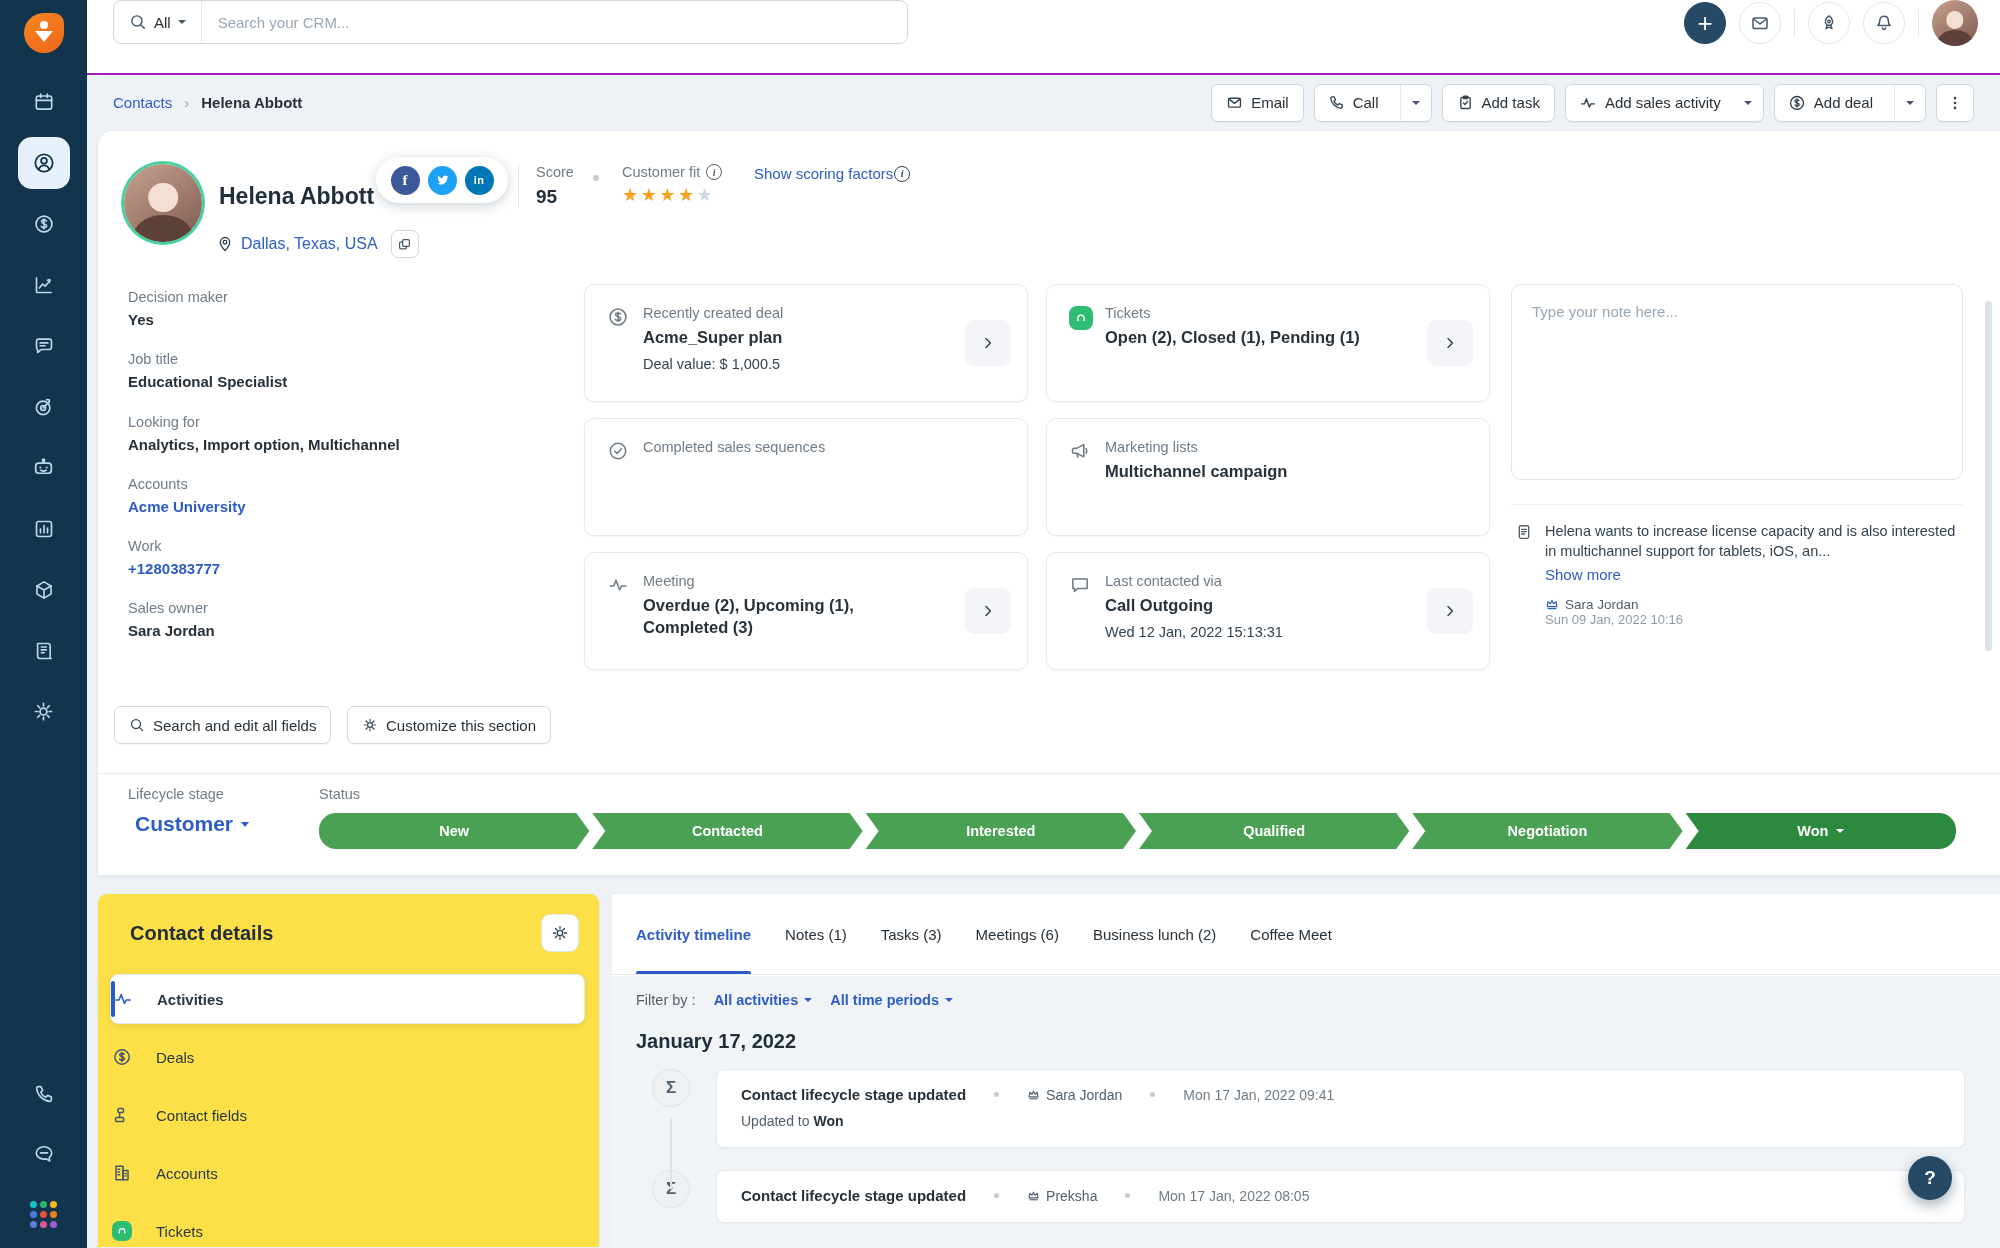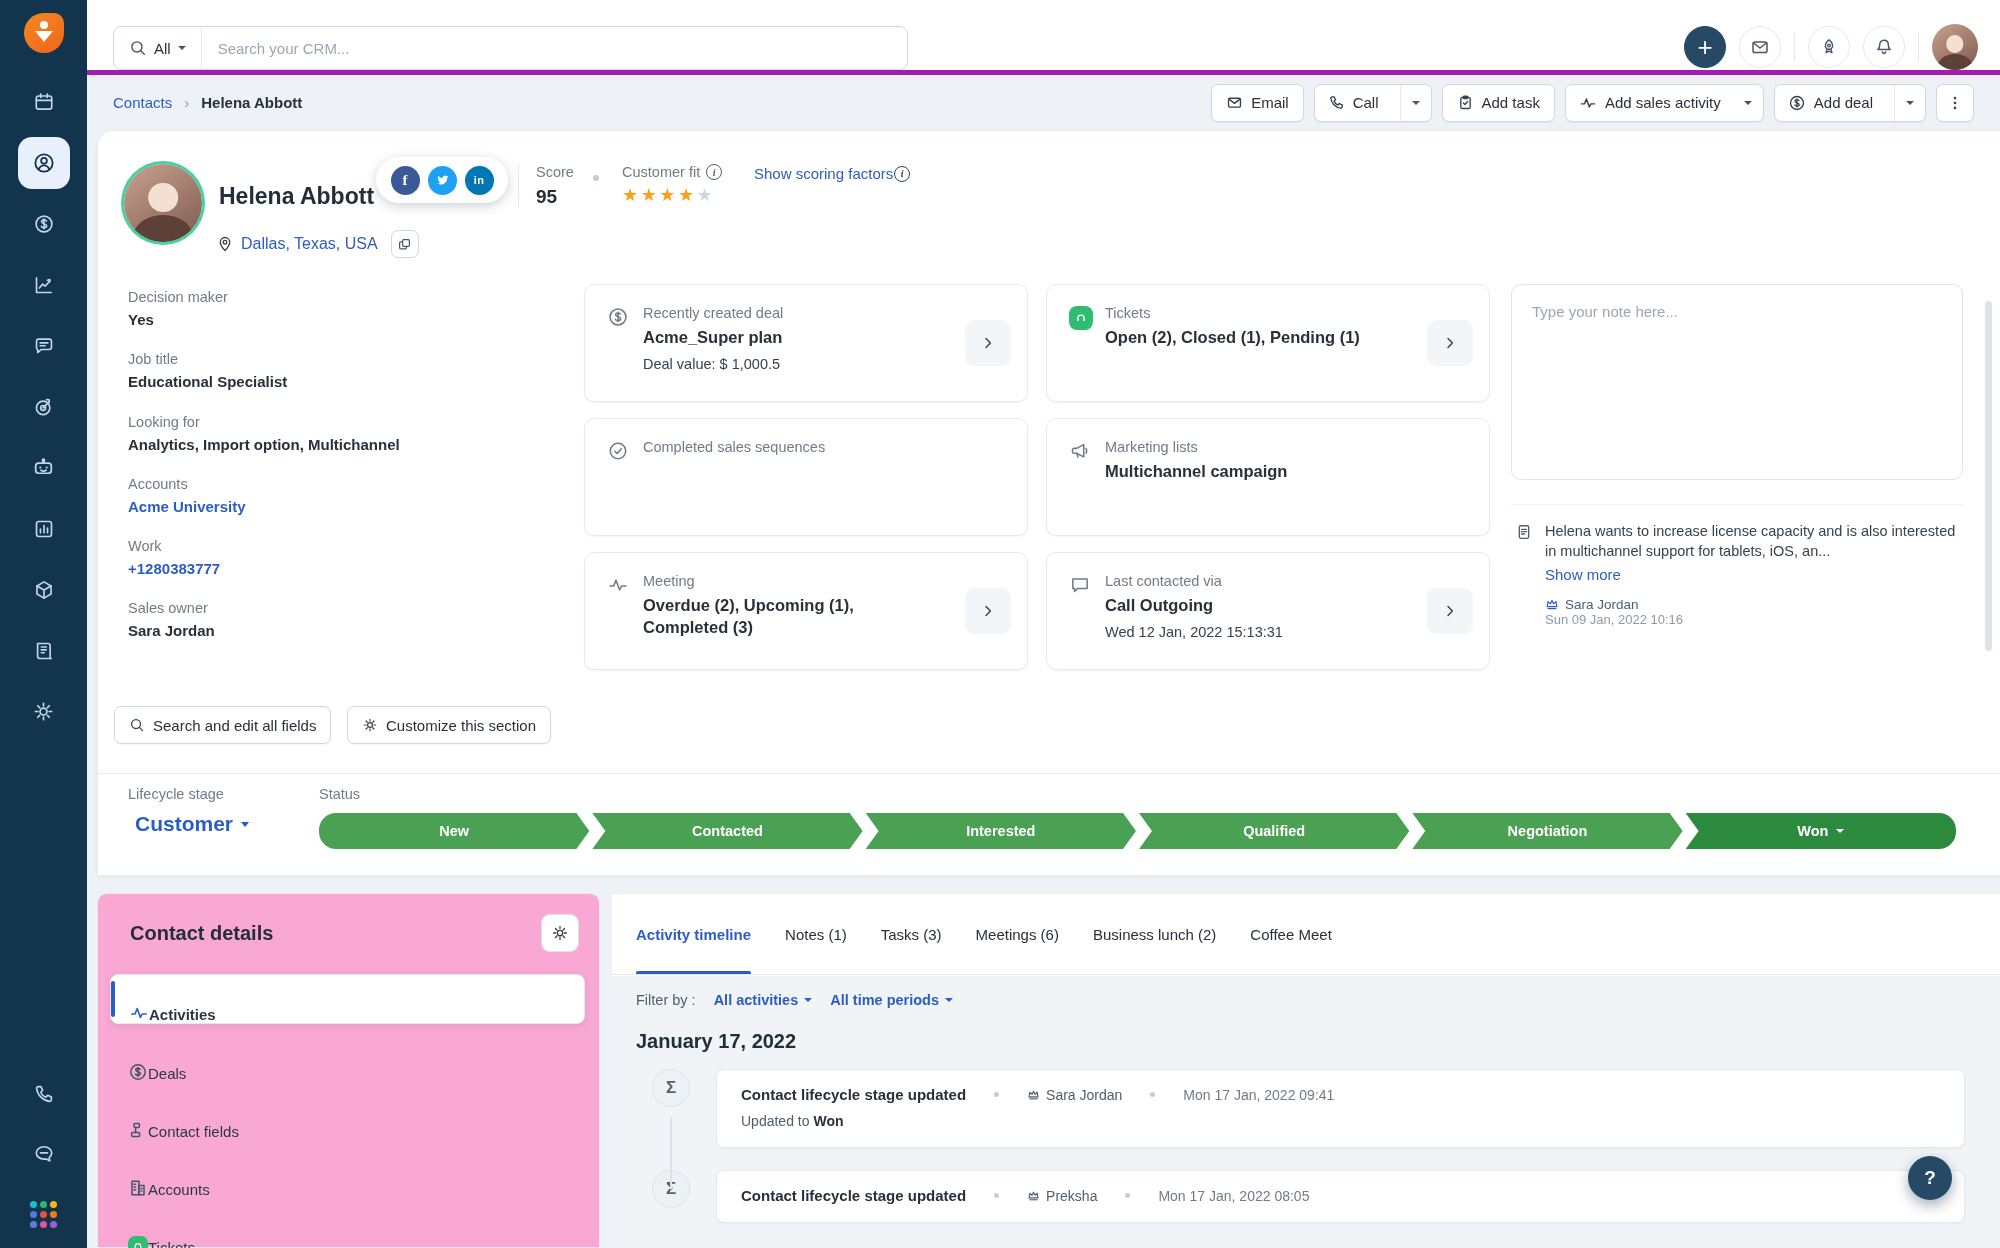--- a/index.html
+++ b/index.html
@@ -21,21 +21,21 @@
   .snav-item { width:61px; height:61px; display:flex; align-items:center; justify-content:center; color:#bfd7ea; cursor:pointer; position:relative; }
   .snav-item.active::before { content:""; position:absolute; width:52px; height:52px; border-radius:14px; background:#e8f1fb; }
   .snav-item.active { color:#12344d; }
   .snav-item svg { position:relative; }
   .sidebar-bottom { position:absolute; bottom:4px; left:0; width:87px; display:flex; flex-direction:column; align-items:center; }
   .sidebar-bottom .snav-item { height:60px; }
   .apps-grid { display:grid; grid-template-columns:repeat(3,7px); grid-auto-rows:7px; gap:3px; }
   .apps-grid i { border-radius:50%; }
 
   
-  .topbar { position:absolute; left:87px; top:0; right:0; height:75px; background:#fff; border-bottom:5px solid #a21caf; display:flex; align-items:flex-end; z-index:40; }
+  .topbar { position:absolute; left:87px; top:0; right:0; height:75px; background:#fff; border-bottom:2px solid #a21caf; display:flex; align-items:flex-start; z-index:40; }
   .search-box { margin-left:26px; width:795px; height:44px; border:1px solid #cfd7df; border-radius:8px; background:#fff; display:flex; align-items:center; }
   .search-scope { display:flex; align-items:center; gap:7px; padding:0 15px; height:100%; border-right:1px solid #e6eaf0; color:#27313a; font-size:15px; cursor:pointer; }
   .caret { display:inline-block; width:0; height:0; border-left:4.5px solid transparent; border-right:4.5px solid transparent; border-top:5px solid currentColor; }
   .caret.sm { border-left-width:4px; border-right-width:4px; border-top-width:4.5px; }
   .search-input { flex:1; border:none; outline:none; font:15px "Liberation Sans",sans-serif; padding:0 16px; color:#33434f; background:transparent; }
   .search-input::placeholder { color:#9aa7b3; }
   .topbar-right { margin-left:auto; display:flex; align-items:center; gap:13px; margin-right:22px; }
   .tb-btn { width:42px; height:42px; border-radius:50%; border:1px solid #e3e8ee; background:#fff; display:flex; align-items:center; justify-content:center; color:#47576b; cursor:pointer; }
   .tb-plus { background:#264966; border-color:#264966; color:#fff; font-size:26px; font-weight:400; line-height:1; }
   .tb-divider { width:1px; height:28px; background:#e3e8ee; }
@@ -121,25 +121,25 @@
   
   .lc-label { left:30px; top:655px; font-size:14.5px; color:#6f7c87; }
   .lc-value { left:37px; top:681px; font-size:21px; font-weight:700; color:#2c5cc5; display:flex; align-items:center; gap:8px; cursor:pointer; }
   .st-label { left:221px; top:655px; font-size:14.5px; color:#6f7c87; }
   .pipeline { left:221px; top:682px; width:1637px; height:36px; display:flex; }
   .stage { flex:1; margin-right:3px; background:#4ba153; color:#fff; font-size:14.5px; font-weight:600; display:flex; align-items:center; justify-content:center; gap:8px; clip-path:polygon(0 0, calc(100% - 13px) 0, 100% 50%, calc(100% - 13px) 100%, 0 100%, 13px 50%); cursor:pointer; }
   .stage.first { border-radius:17px 0 0 17px; clip-path:polygon(0 0, calc(100% - 13px) 0, 100% 50%, calc(100% - 13px) 100%, 0 100%); }
   .stage.last { margin-right:0; background:#2b8a3e; border-radius:0 17px 17px 0; clip-path:polygon(0 0, 100% 0, 100% 100%, 0 100%, 13px 50%); }
 
   
-  .left-panel { position:absolute; left:97px; top:893px; width:503px; bottom:0; background:#f9a8d4; border:1px solid #e8ecf1; border-radius:10px 10px 0 0; z-index:5; }
+  .left-panel { position:absolute; left:97px; top:893px; width:503px; bottom:0; background:#fde047; border:1px solid #e8ecf1; border-radius:10px 10px 0 0; z-index:5; }
   .lp-title { position:absolute; left:32px; top:28px; font-size:20px; font-weight:700; color:#222e3a; }
   .lp-gear { position:absolute; right:20px; top:20px; width:38px; height:38px; border:1px solid #dfe4ea; border-radius:9px; background:#fff; color:#33434f; display:flex; align-items:center; justify-content:center; cursor:pointer; }
   .lp-items { position:absolute; left:0; right:0; top:80px; }
-  .lp-item { height:50px; margin:0 14px 8px 12px; display:flex; align-items:flex-end; gap:0; padding-left:18px; font-size:15px; color:#2a3844; border-radius:8px; cursor:pointer; position:relative; }
+  .lp-item { height:50px; margin:0 14px 8px 12px; display:flex; align-items:center; gap:24px; padding-left:2px; font-size:15px; color:#2a3844; border-radius:8px; cursor:pointer; position:relative; }
   .lp-item .lp-icon { color:#44546a; width:20px; }
   .lp-item.active { background:#fff; border:1px solid #e4e9ef; box-shadow:0 2px 6px rgba(24,50,71,.1); font-weight:600; }
   .lp-item.active::before { content:""; position:absolute; left:0; top:6px; bottom:6px; width:4px; border-radius:4px; background:#2c5cc5; }
   .lp-item.active .lp-icon { color:#2c5cc5; }
 
   .right-panel { position:absolute; left:612px; top:893px; right:0; bottom:0; background:#fff; border-top:1px solid #e8ecf1; z-index:5; }
   .tabs { height:81px; display:flex; align-items:center; gap:34px; padding:0 24px; border-bottom:1px solid #e5e9ee; background:#fff; }
   .tab { font-size:15px; color:#27313a; cursor:pointer; position:relative; height:100%; display:flex; align-items:center; }
   .tab.active { color:#2c5cc5; font-weight:600; }
   .tab.active::after { content:""; position:absolute; left:0; right:0; bottom:0; height:3px; background:#2c5cc5; border-radius:2px 2px 0 0; }

